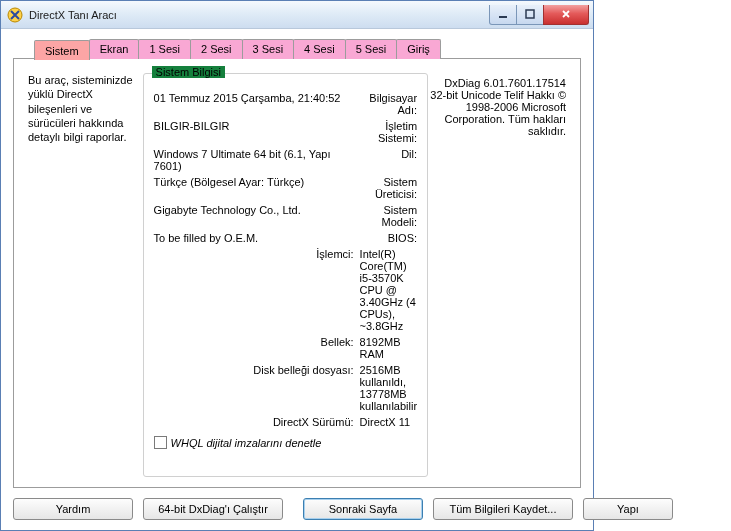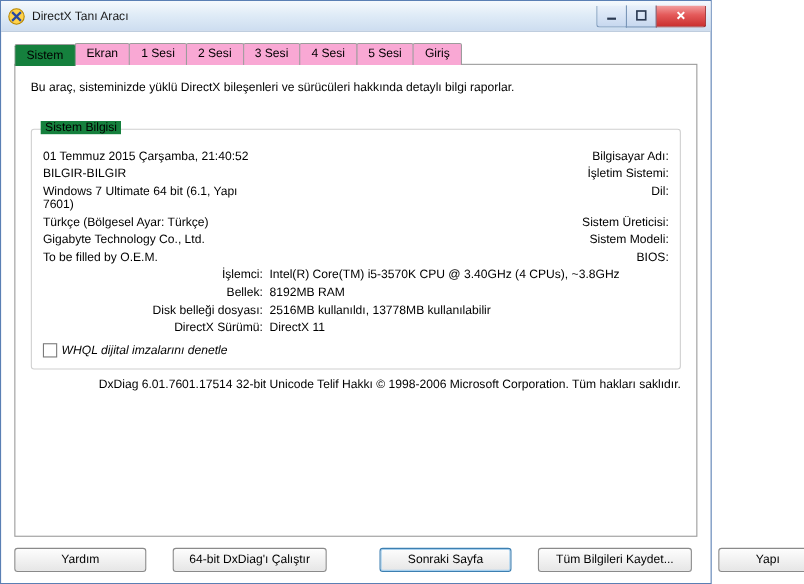--- a/index.html
+++ b/index.html
@@ -1,41 +1,41 @@
 <!DOCTYPE html>
 <html><head>
 <meta charset="utf-8">
 <style>
 * { box-sizing: border-box; font-family: "Segoe UI", Tahoma, sans-serif; font-size: 11px; }
 body { margin: 0; background: #fff; }
-.window { width: 647px; height: 531px; border: 1px solid #5a7fb4; position: relative; background: #fff; }
+.window { width: 594px; height: 531px; border: 1px solid #5a7fb4; position: relative; background: #fff; }
 .titlebar { height: 28px; background: linear-gradient(to bottom, #f5f9fd 0%, #e0ecf7 45%, #cdddf0 100%); display: flex; align-items: center; padding: 0 0 0 6px; border-bottom: 1px solid #b8c8db; }
 .titlebar .icon { width: 16px; height: 16px; margin-right: 6px; position: relative; }
 .titlebar .icon svg { width: 16px; height: 16px; }
 .title { color: #1a1a1a; flex: 1; }
 .win-buttons { display: flex; height: 20px; margin-right: 4px; }
 .win-btn { width: 28px; height: 20px; border: 1px solid #7a96b8; border-top: none; display: flex; align-items: center; justify-content: center; margin-left: -1px; background: linear-gradient(to bottom, #e8f0fa, #c7d8ef); }
 .win-btn.min { border-bottom-left-radius: 3px; }
 .win-btn.close { width: 46px; border-bottom-right-radius: 3px; background: linear-gradient(to bottom, #f2a0a0 0%, #e45a5a 45%, #c92f2f 100%); border-color: #a03030; }
 .win-btn svg { width: 12px; height: 12px; }
 .client { padding: 10px 12px 10px 12px; height: calc(100% - 28px); display: flex; flex-direction: column; }
 .tabs { display: flex; position: relative; z-index: 2; }
 .tab { padding: 3px 10px; border: 1px solid #9c9c9c; border-bottom: none; background: #f9a8d4; margin-right: -1px; border-top-left-radius: 2px; border-top-right-radius: 2px; cursor: default; }
-.tab.active { background: #15803d; position: relative; top: 1px; padding-top: 4px; }
-.tab-panel { border: 1px solid #9c9c9c; padding: 10px 14px; margin-top: -1px; flex: 1; display: flex; flex-direction: column; }
+.tab.active { background: #fca5a5; position: relative; top: 1px; padding-top: 4px; margin-left: 21px; }
+.tab-panel { border: 1px solid #9c9c9c; padding: 10px 14px; margin-top: -1px; flex: 1; display: flex; flex-direction: row; }
 .intro { margin: 4px 0 14px 0; line-height: 1.3; }
 .intro p { margin: 0 0 12px 0; }
 .groupbox { border: 1px solid #d0d0d0; border-radius: 3px; padding: 12px 10px 10px 10px; position: relative; margin-top: 4px; }
 .groupbox .legend { position: absolute; top: -8px; left: 8px; background: #15803d; padding: 0 4px; }
 .info-grid { display: grid; grid-template-columns: 200px 1fr; row-gap: 4px; column-gap: 6px; margin: 6px 0 0 0; }
 .info-grid .lbl { text-align: right; }
 .chk-row { display: flex; align-items: center; margin-top: 8px; gap: 4px; font-style: italic; }
 .chk { width: 13px; height: 13px; border: 1px solid #7a7a7a; background: #fff; }
 .footer-text { text-align: right; margin-top: 8px; }
-.btn-row { display: flex; gap: 24px; margin-top: 10px; align-items: center; }
+.btn-row { display: flex; gap: 10px; margin-top: 10px; align-items: center; }
 .button { border: 1px solid #8a8a8a; border-radius: 3px; padding: 4px 0; text-align: center; background: linear-gradient(to bottom, #fdfdfd, #e6e6e6); min-width: 120px; }
 .button.default { border: 1px solid #3c7fb1; box-shadow: 0 0 0 1px #a7d0ee inset; }
 .spacer { flex: 1; }
 </style>
 </head>
 <body>
 
 <div class="window">
   <div class="titlebar">
     <span class="icon">

